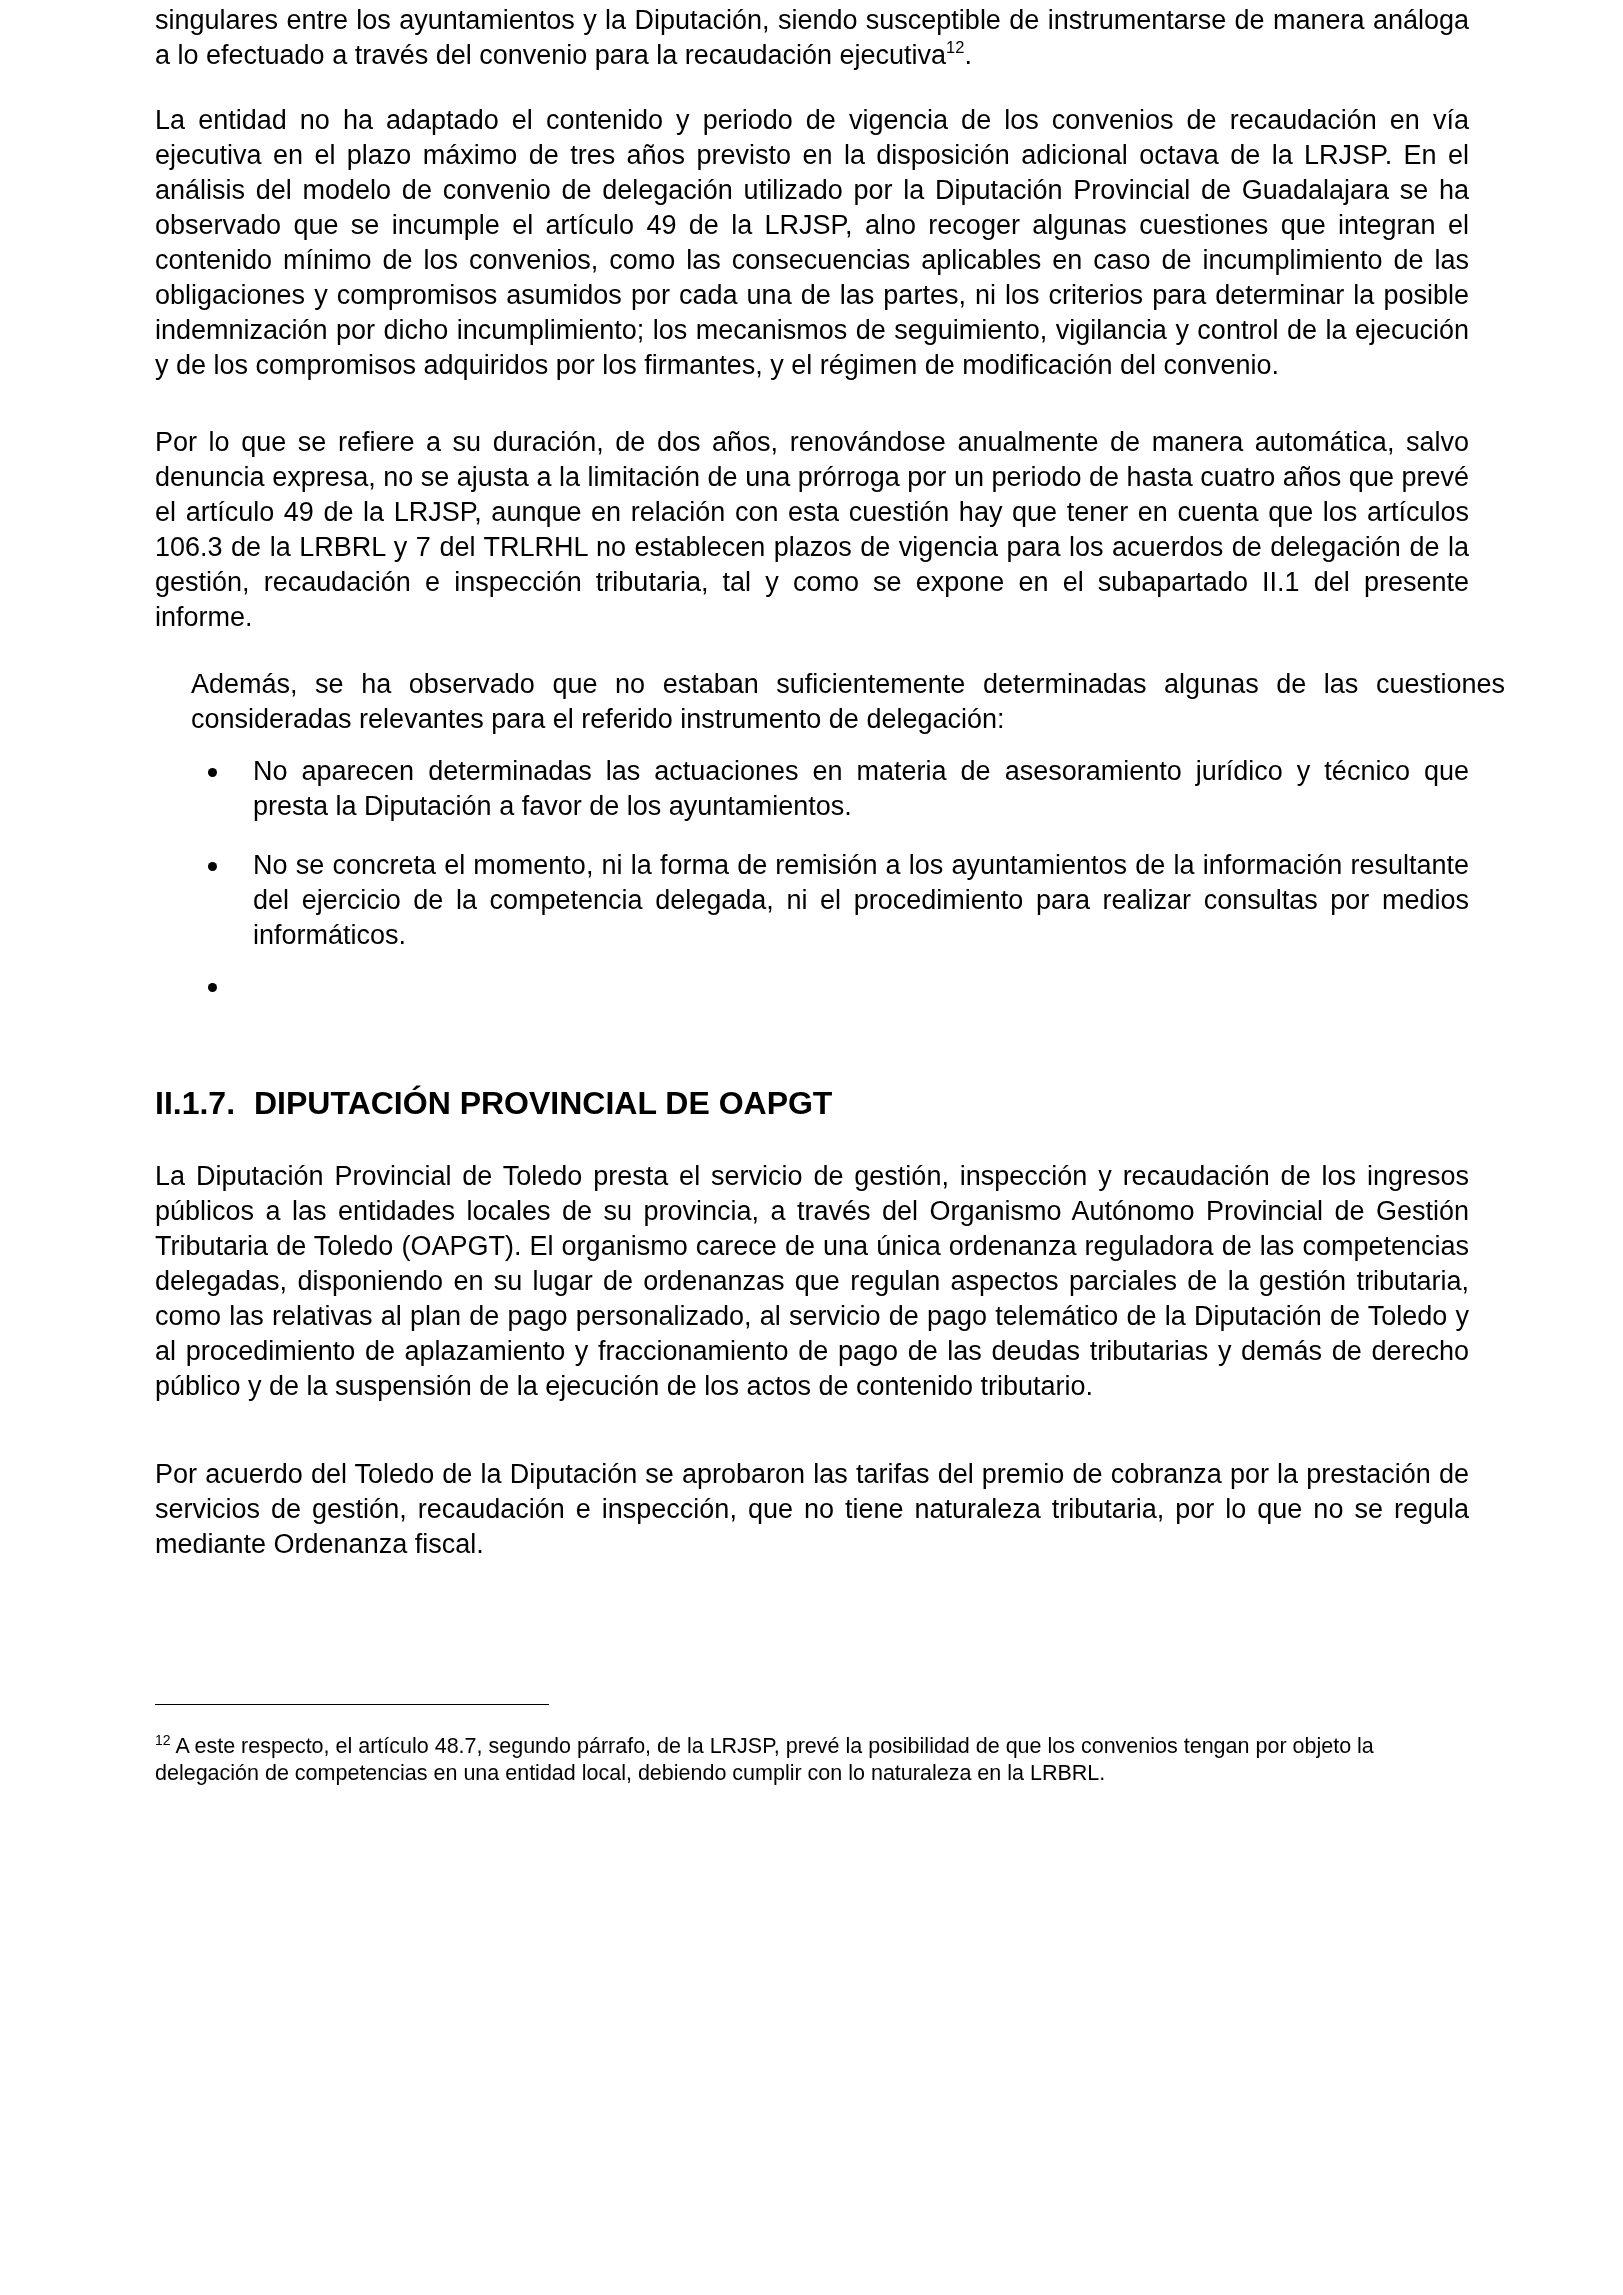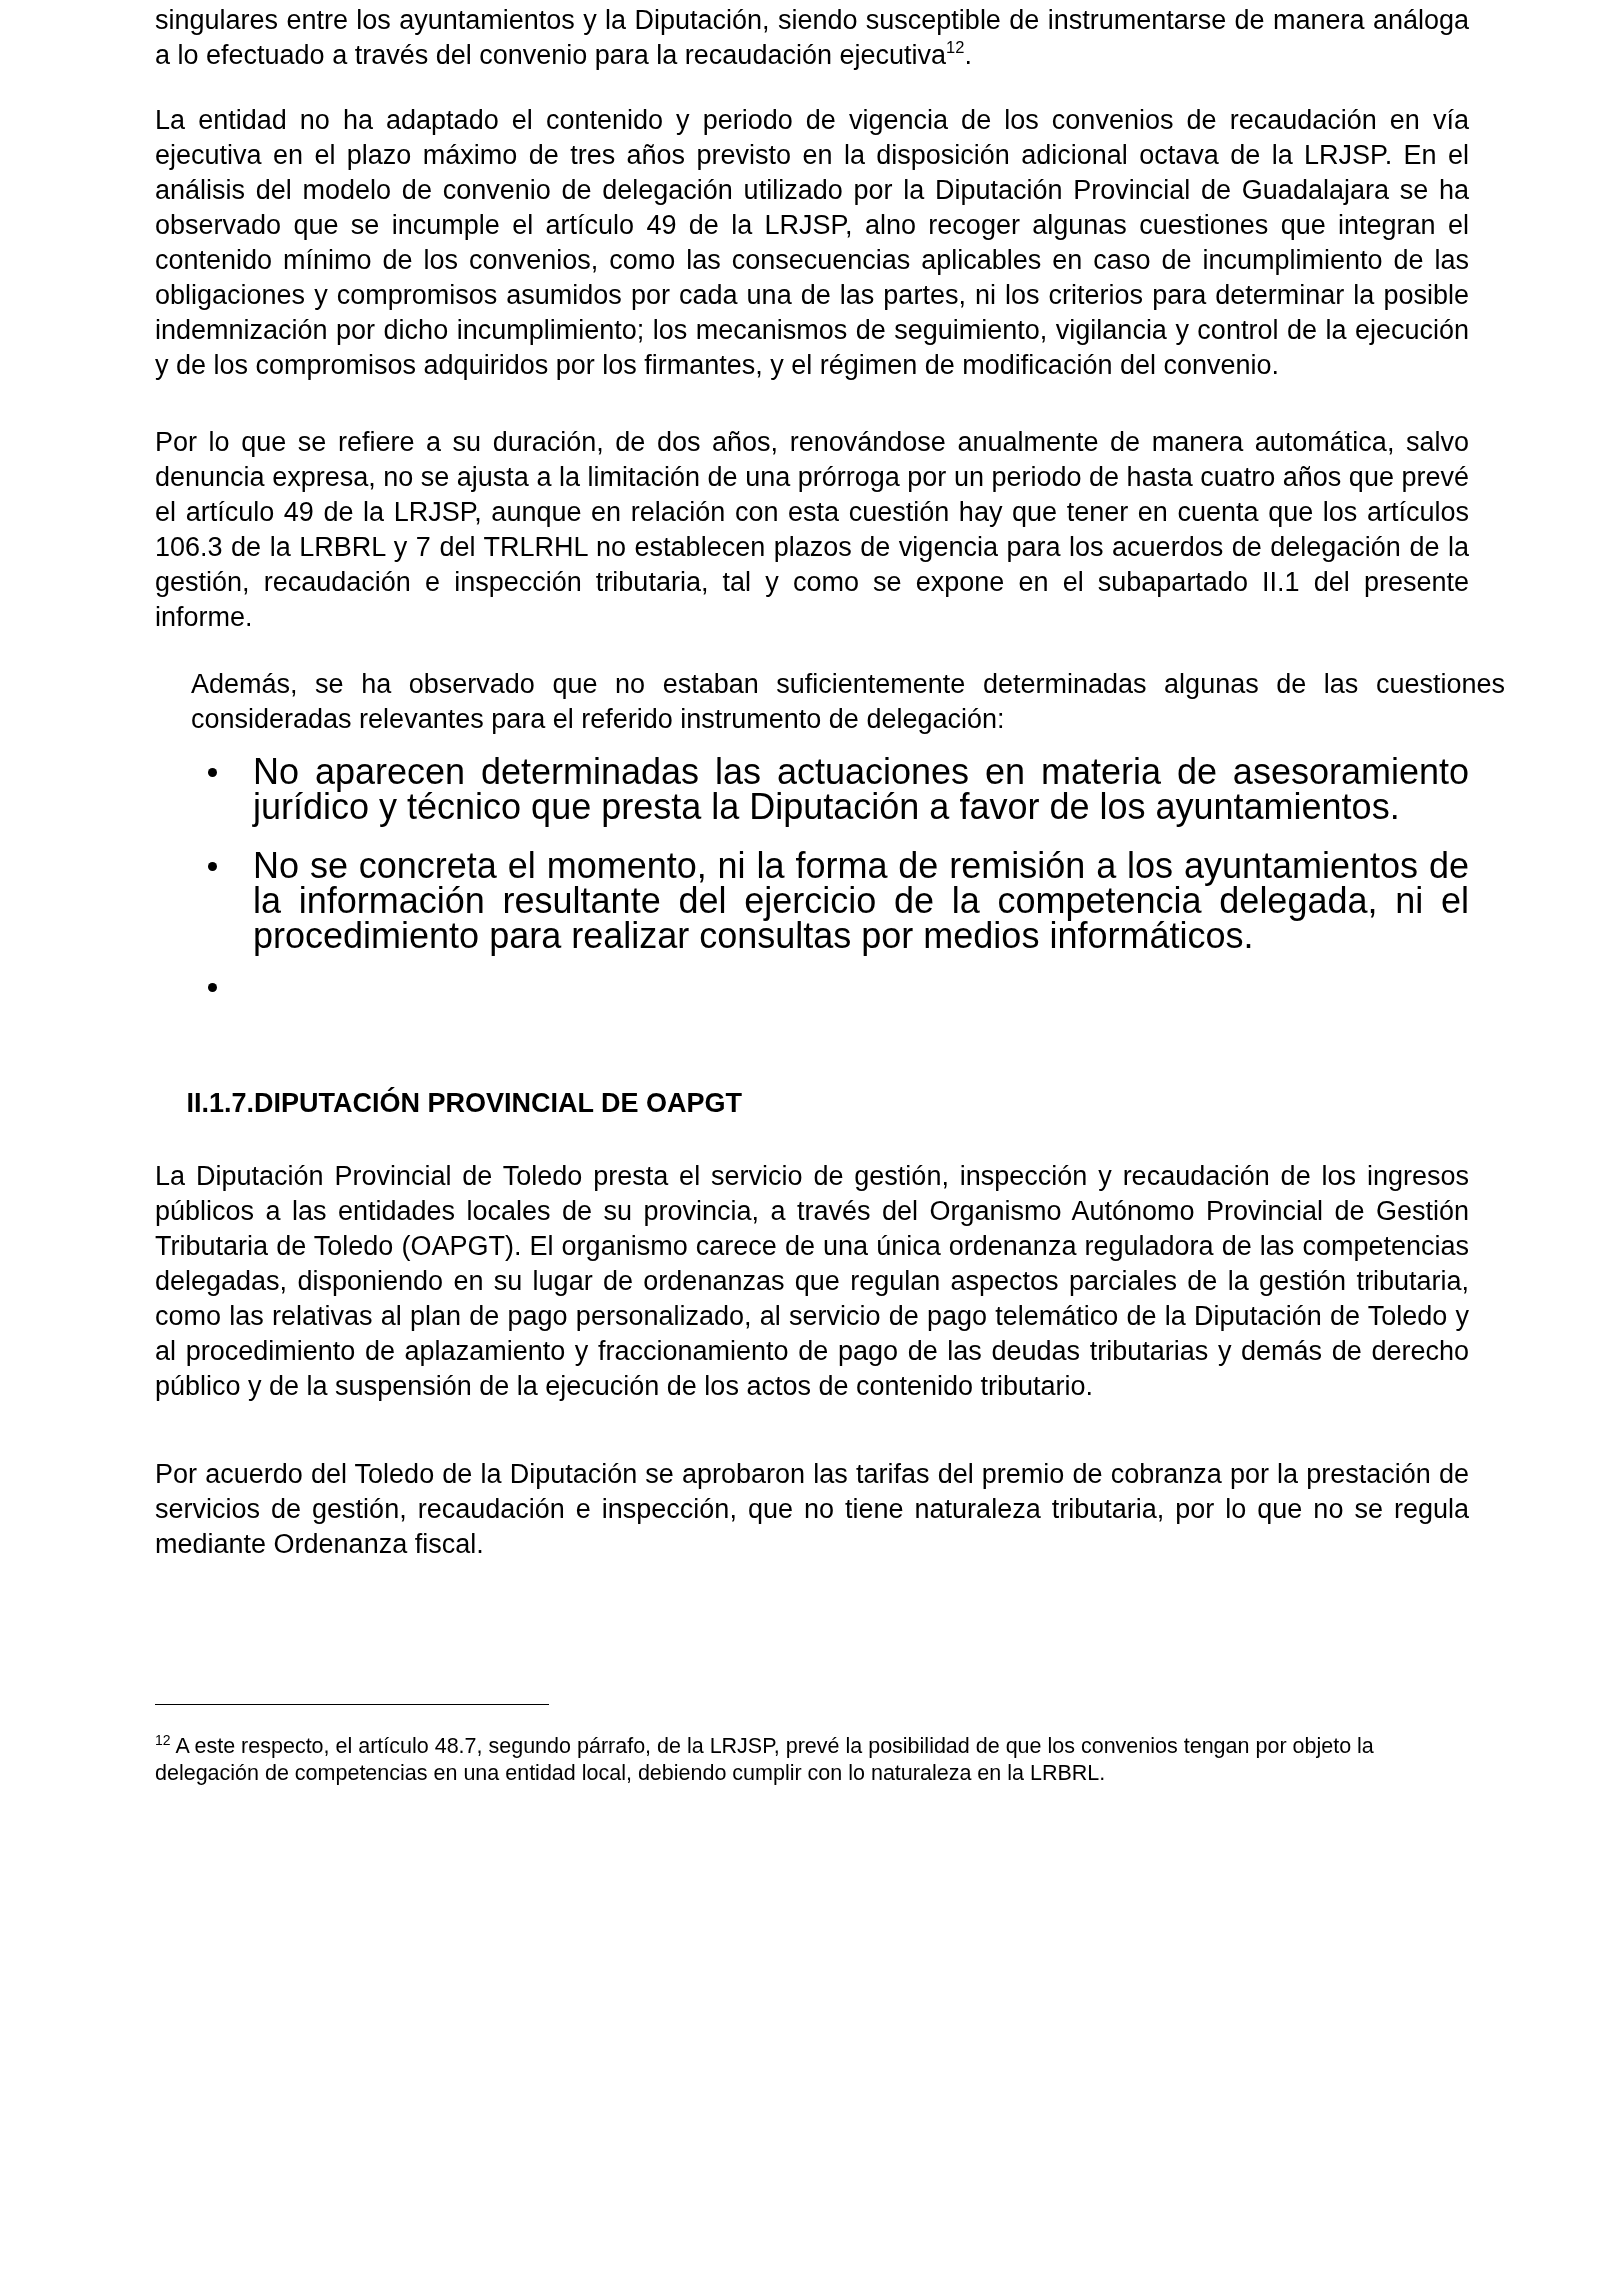--- a/index.html
+++ b/index.html
@@ -7,24 +7,24 @@
     width: 1623px; height: 2295px; position: relative; overflow: hidden;
     font-family: "Liberation Sans", sans-serif; color: #000000;
   }
   .page { position: absolute; left: 155px; top: 0; width: 1314px; }
   p.para {
     margin: 0; font-size: 27px; line-height: 35px; text-align: justify;
     text-align-last: left;
   }
   sup.fnref { font-size: 16.5px; line-height: 0; vertical-align: 10.7px; }
   .bullets { list-style: none; margin: 0; padding: 0; }
-  .bullets li { position: relative; padding-left: 98px; font-size: 36px; line-height: 35px; text-align: justify; }
+  .bullets li { position: relative; padding-left: 98px; font-size: 27px; line-height: 35px; text-align: justify; }
   .bullets li .dot { position: absolute; left: 53px; top: 14px; width: 9px; height: 9px; border-radius: 50%; background: #000; }
   h3.section-heading {
-    margin: 0; font-size: 27px; line-height: 35px; font-weight: bold; display: flex; text-align: right;
+    margin: 0; font-size: 32px; line-height: 35px; font-weight: bold; display: flex;
   }
   h3.section-heading .num { width: 99px; display: inline-block; }
   .fn-rule { position: absolute; left: 155px; top: 1704px; width: 394px; height: 0; border-top: 1.7px solid #000; }
   .footnote { position: absolute; left: 155px; top: 1733px; width: 1314px; font-size: 21.5px; line-height: 27px; }
   .footnote sup { font-size: 14px; vertical-align: 8.3px; line-height: 0; }
 </style>
 </head>
 <body>
 
 <div class="page">

